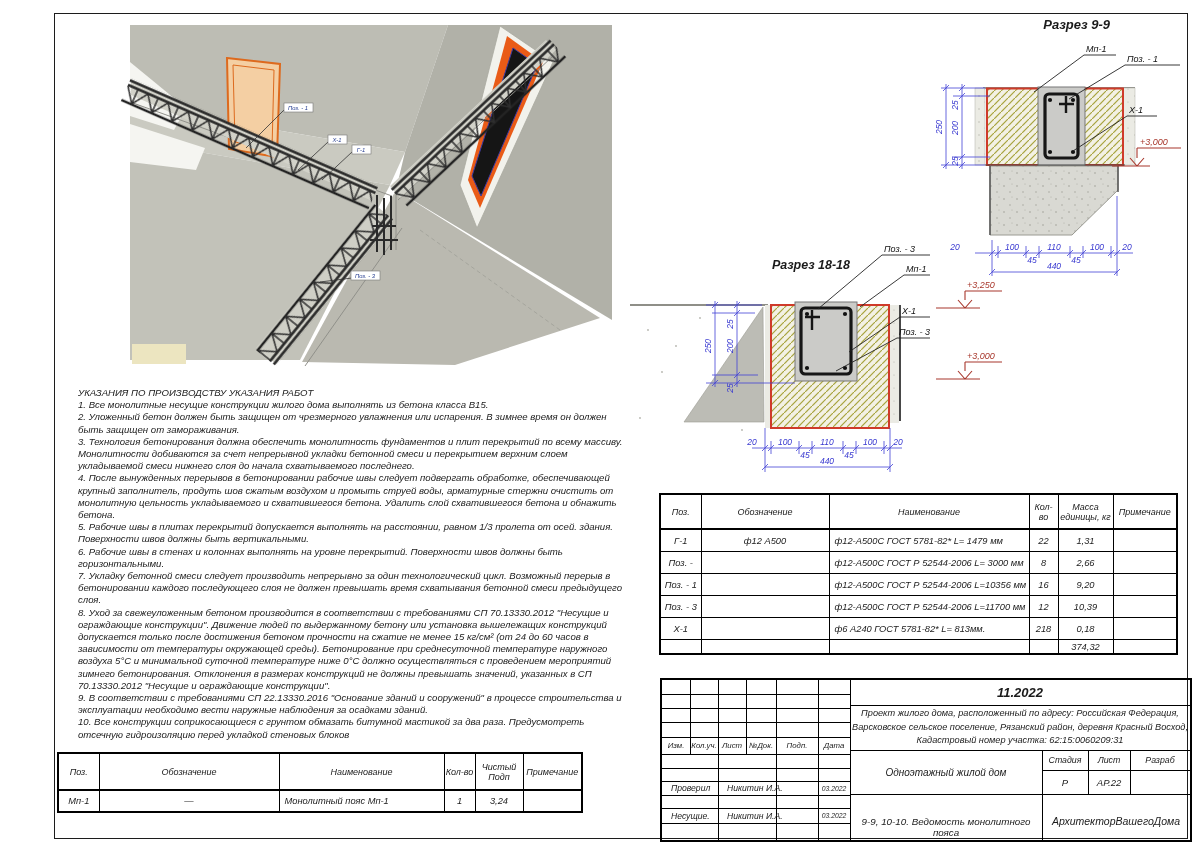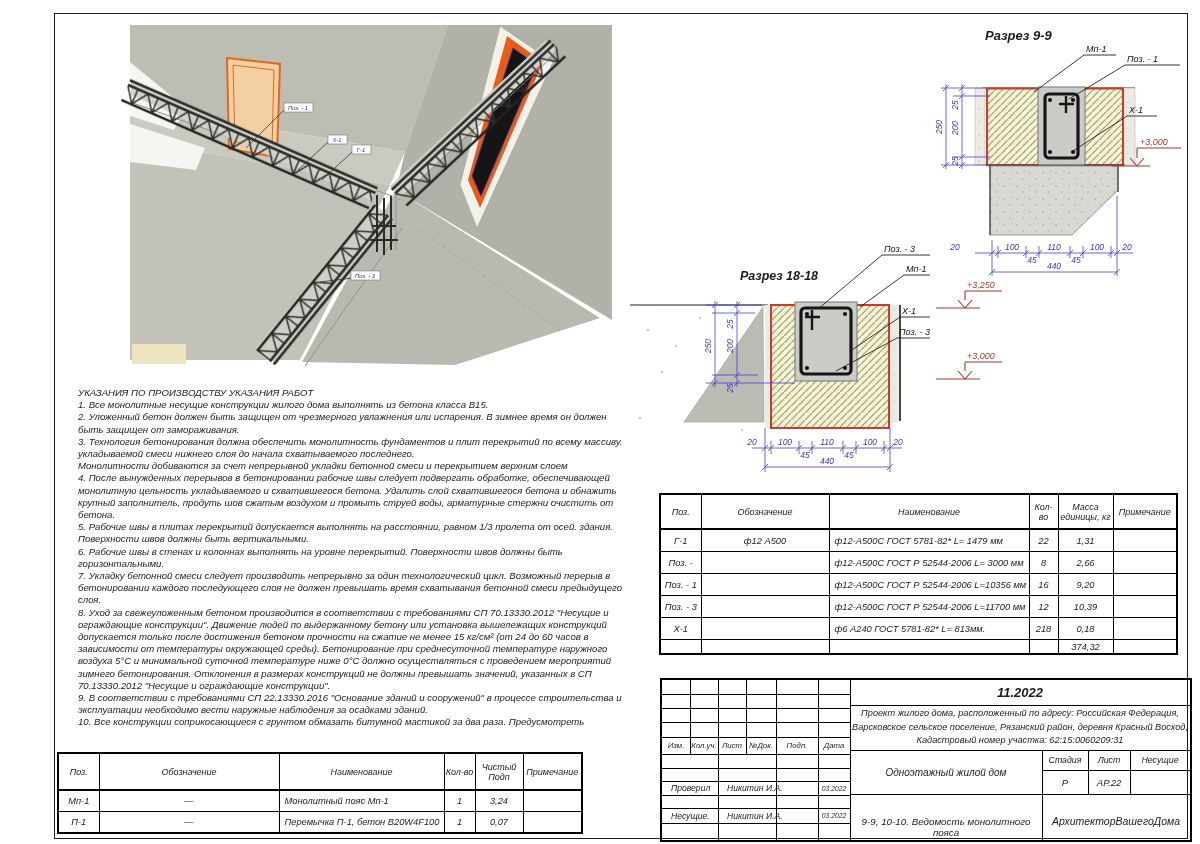--- a/index.html
+++ b/index.html
@@ -1,20 +1,20 @@
 <!DOCTYPE html>
 <html><head>
 <meta charset="utf-8">
 <style>
   html,body{margin:0;padding:0;background:#fff;}
   .sheet{position:relative;width:1200px;height:844px;background:#ffffff;overflow:hidden;
          font-family:"Liberation Sans",sans-serif;color:#1b1b1b;}
   .frame{position:absolute;left:54px;top:13px;width:1132px;height:824px;border:1.6px solid #1c1c1c;}
   svg.draw{position:absolute;left:0;top:0;}
-  .sec-title{position:absolute;font-weight:bold;font-style:italic;font-size:13px;text-align:left;margin-top:11px;}
+  .sec-title{position:absolute;font-weight:bold;font-style:italic;font-size:13px;text-align:right;}
   .notes{position:absolute;left:78px;top:387px;width:580px;font-style:italic;font-size:9.6px;line-height:12.2px;}
   .note-line{white-space:nowrap;}
   table.gost{position:absolute;border-collapse:collapse;table-layout:fixed;border:2px solid #000;
              font-style:italic;}
   table.gost th{border:1px solid #000;border-bottom:2px solid #000;font-weight:normal;font-style:italic;
                 font-size:9px;line-height:10px;padding:0 1px;text-align:center;vertical-align:middle;}
   table.gost td{border:1px solid #000;font-size:9.3px;padding:0 2px;text-align:center;vertical-align:middle;
                 overflow:hidden;white-space:nowrap;}
   table.gost td:nth-child(3){text-align:left;padding-left:5px;}
   .spec{left:57px;top:752px;width:524px;}
@@ -244,43 +244,44 @@
   <div class="sec-title" style="left:985px;top:17px;width:125px;">Разрез 9-9</div>
   <div class="sec-title" style="left:740px;top:258px;width:110px;font-size:12.5px;">Разрез 18-18</div>
 
   <div class="notes">
     <div class="note-line">УКАЗАНИЯ ПО ПРОИЗВОДСТВУ УКАЗАНИЯ РАБОТ</div>
     <div>
         <div class="note-line">1. Все монолитные несущие конструкции жилого дома выполнять из бетона класса В15.</div>
         <div class="note-line">2. Уложенный бетон должен быть защищен от чрезмерного увлажнения или испарения. В зимнее время он должен</div>
         <div class="note-line">быть защищен от замораживания.</div>
         <div class="note-line">3. Технология бетонирования должна обеспечить монолитность фундаментов и плит перекрытий по всему массиву.</div>
+        <div class="note-line">Монолитности добиваются за счет непрерывной укладки бетонной смеси и перекрытием верхним слоем</div>
         <div class="note-line">укладываемой смеси нижнего слоя до начала схватываемого последнего.</div>
-        <div class="note-line">Монолитности добиваются за счет непрерывной укладки бетонной смеси и перекрытием верхним слоем</div>
         <div class="note-line">4. После вынужденных перерывов в бетонировании рабочие швы следует подвергать обработке, обеспечивающей</div>
+        <div class="note-line">крупный заполнитель, продуть шов сжатым воздухом и промыть струей воды, арматурные стержни очистить от</div>
         <div class="note-line">монолитную цельность укладываемого и схватившегося бетона. Удалить слой схватившегося бетона и обнажить</div>
-        <div class="note-line">крупный заполнитель, продуть шов сжатым воздухом и промыть струей воды, арматурные стержни очистить от</div>
         <div class="note-line">бетона.</div>
         <div class="note-line">5. Рабочие швы в плитах перекрытий допускается выполнять на расстоянии, равном 1/3 пролета от осей. здания.</div>
         <div class="note-line">Поверхности швов должны быть вертикальными.</div>
         <div class="note-line">6. Рабочие швы в стенах и колоннах выполнять на уровне перекрытий. Поверхности швов должны быть</div>
         <div class="note-line">горизонтальными.</div>
         <div class="note-line">7. Укладку бетонной смеси следует производить непрерывно за один технологический цикл. Возможный перерыв в</div>
         <div class="note-line">бетонировании каждого последующего слоя не должен превышать время схватывания бетонной смеси предыдущего</div>
         <div class="note-line">слоя.</div>
         <div class="note-line">8. Уход за свежеуложенным бетоном производится в соответствии с требованиями СП 70.13330.2012 "Несущие и</div>
         <div class="note-line">ограждающие конструкции". Движение людей по выдержанному бетону или установка вышележащих конструкций</div>
         <div class="note-line">допускается только после достижения бетоном прочности на сжатие не менее 15 кг/см² (от 24 до 60 часов в</div>
         <div class="note-line">зависимости от температуры окружающей среды). Бетонирование при среднесуточной температуре наружного</div>
         <div class="note-line">воздуха 5°С и минимальной суточной температуре ниже 0°С должно осуществляться с проведением мероприятий</div>
         <div class="note-line">зимнего бетонирования. Отклонения в размерах конструкций не должны превышать значений, указанных в СП</div>
         <div class="note-line">70.13330.2012 "Несущие и ограждающие конструкции".</div>
         <div class="note-line">9. В соответствии с требованиями СП 22.13330.2016 "Основание зданий и сооружений" в процессе строительства и</div>
         <div class="note-line">эксплуатации необходимо вести наружные наблюдения за осадками зданий.</div>
         <div class="note-line">10. Все конструкции соприкосающиеся с грунтом обмазать битумной мастикой за два раза. Предусмотреть</div>
+        <div class="note-line">отсечную гидроизоляцию перед укладкой стеновых блоков</div>
       </div>
   </div>
 
   <table class="gost spec">
     <colgroup>
         <col style="width:41px">
         <col style="width:180px">
         <col style="width:165px">
         <col style="width:31px">
         <col style="width:48px">
@@ -296,28 +297,20 @@
         <th>Примечание</th>
       </tr>
     </thead>
     <tbody>
         <tr>
           <td>Мп-1</td>
           <td>—</td>
           <td>Монолитный пояс Мп-1</td>
           <td>1</td>
           <td>3,24</td>
-          <td></td>
-        </tr>
-        <tr>
-          <td>П-1</td>
-          <td>—</td>
-          <td>Перемычка П-1, бетон B20W4F100</td>
-          <td>1</td>
-          <td>0,07</td>
           <td></td>
         </tr>
       </tbody>
   </table>
 
   <table class="gost rebar">
     <colgroup>
         <col style="width:41px">
         <col style="width:128px">
         <col style="width:200px">
@@ -430,19 +423,19 @@
     <div class="cellc" style="left:188px;top:0;width:340px;height:25px;font-weight:bold;font-size:13px;">11.2022</div>
     <div class="cellc" style="left:188px;top:25px;width:340px;height:45px;font-size:9.2px;line-height:13.5px;flex-direction:column;">
       <div>Проект жилого дома, расположенный по адресу: Российская Федерация,</div>
       <div>Варсковское сельское поселение, Рязанский район, деревня Красный Восход,</div>
       <div>Кадастровый номер участка: 62:15:0060209:31</div>
     </div>
     <div class="cellc" style="left:188px;top:70px;width:192px;height:44px;font-size:10px;">Одноэтажный жилой дом</div>
     <div class="cellc" style="left:188px;top:114px;width:192px;height:46px;font-size:9.8px;margin-top:10px;">9-9, 10-10. Ведомость монолитного пояса</div>
     <div class="cellc" style="left:380px;top:70px;width:46px;height:20px;font-size:8.8px;">Стадия</div>
     <div class="cellc" style="left:426px;top:70px;width:42px;height:20px;font-size:8.8px;">Лист</div>
-    <div class="cellc" style="left:468px;top:70px;width:60px;height:20px;font-size:8.8px;">Несущие</div>
+    <div class="cellc" style="left:468px;top:70px;width:60px;height:20px;font-size:8.8px;">Разраб</div>
     <div class="cellc" style="left:380px;top:90px;width:46px;height:24px;font-size:9.5px;">Р</div>
     <div class="cellc" style="left:426px;top:90px;width:42px;height:24px;font-size:9.5px;text-align:right;">АР.22</div>
     <div class="cellc" style="left:468px;top:90px;width:60px;height:24px;font-size:9.5px;"></div>
     <div class="cellc" style="left:380px;top:114px;width:148px;height:54px;font-size:10.5px;">АрхитекторВашегоДома</div>
   </div>
 </div>
 
 </body></html>

